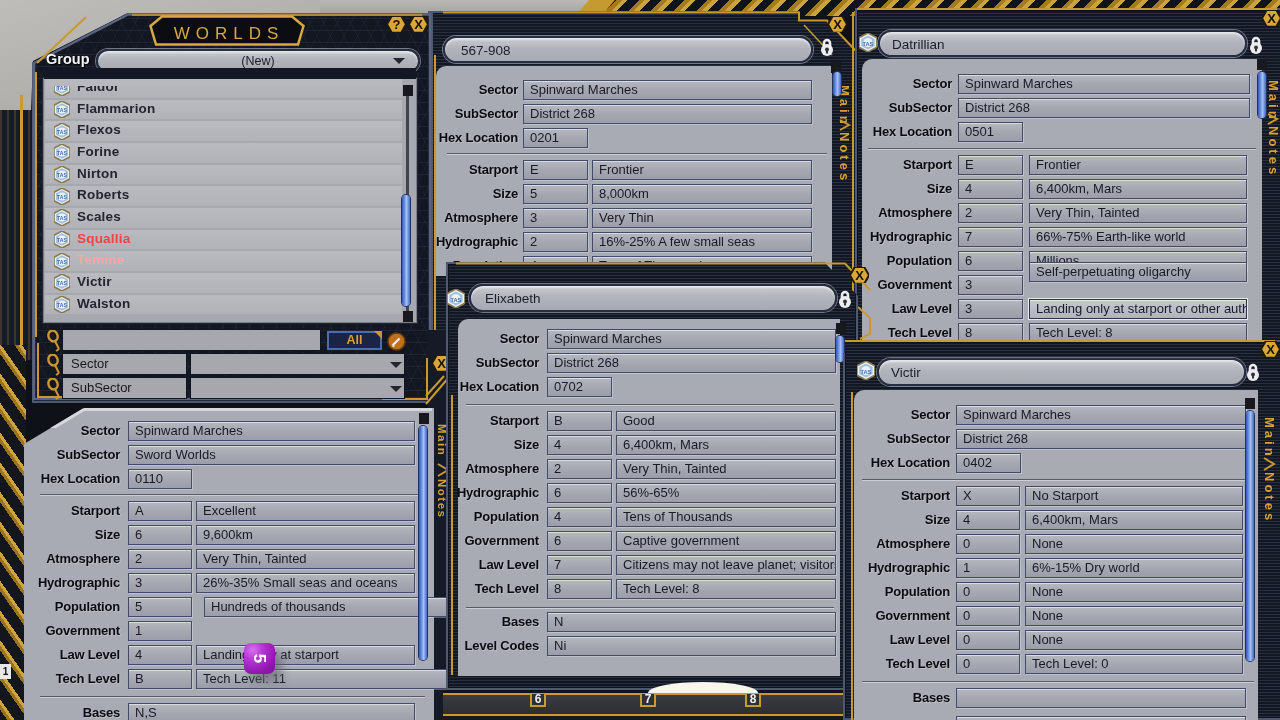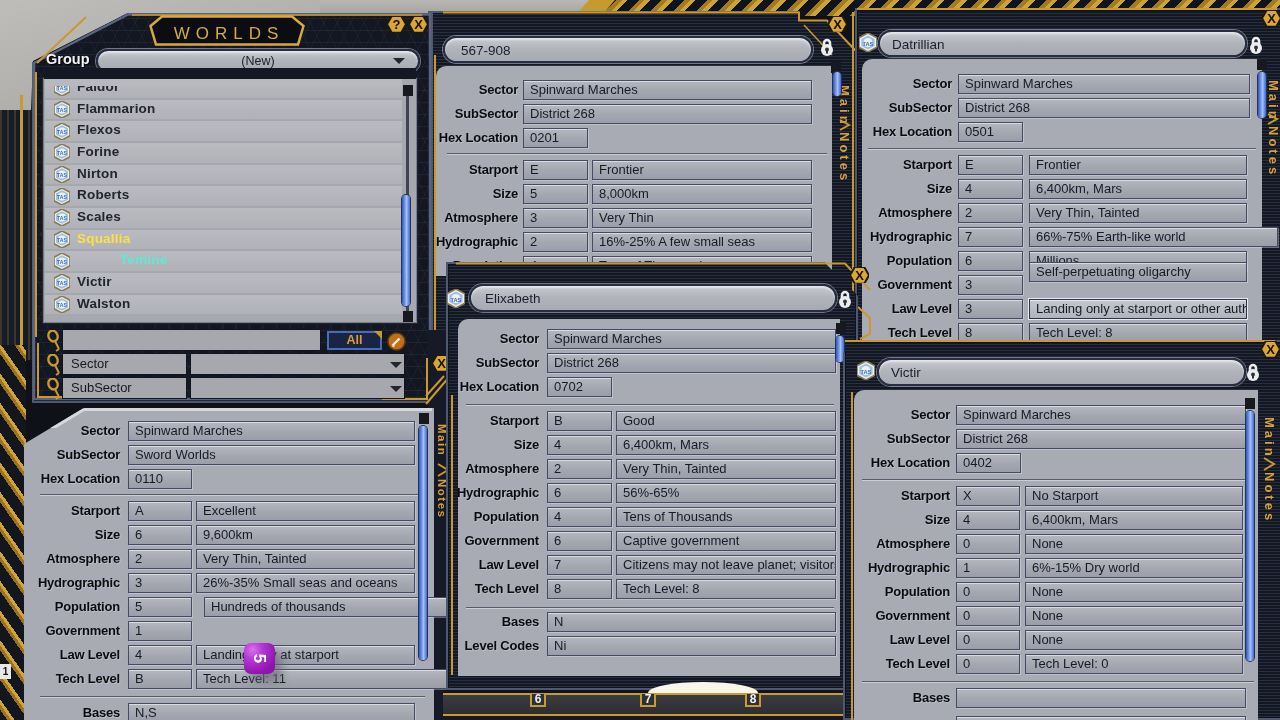--- a/index.html
+++ b/index.html
@@ -135,21 +135,21 @@
 <div class="f" style="left:958px;top:155px;width:65px;">E</div>
 <div class="f" style="left:1029px;top:155px;width:218px;">Frontier</div>
 <div class="lb" style="left:802px;top:179px;width:150px;">Size</div>
 <div class="f" style="left:958px;top:179px;width:65px;">4</div>
 <div class="f" style="left:1029px;top:179px;width:218px;">6,400km, Mars</div>
 <div class="lb" style="left:802px;top:203px;width:150px;">Atmosphere</div>
 <div class="f" style="left:958px;top:203px;width:65px;">2</div>
 <div class="f" style="left:1029px;top:203px;width:218px;">Very Thin, Tainted</div>
 <div class="lb" style="left:802px;top:227px;width:150px;">Hydrographic</div>
 <div class="f" style="left:958px;top:227px;width:65px;">7</div>
-<div class="f" style="left:1029px;top:227px;width:249px;">66%-75% Earth-like world</div>
+<div class="f" style="left:1029px;top:227px;width:218px;">66%-75% Earth-like world</div>
 <div class="lb" style="left:802px;top:251px;width:150px;">Population</div>
 <div class="f" style="left:958px;top:251px;width:65px;">6</div>
 <div class="f" style="left:1029px;top:251px;width:218px;">Millions</div>
 <div class="lb" style="left:802px;top:275px;width:150px;">Government</div>
 <div class="f" style="left:958px;top:275px;width:65px;">3</div>
 <div class="f" style="left:1029px;top:262px;width:218px;">Self-perpetuating oligarchy</div>
 <div class="lb" style="left:802px;top:299px;width:150px;">Law Level</div>
 <div class="f" style="left:958px;top:299px;width:65px;">3</div>
 <div class="f focus" style="left:1029px;top:299px;width:218px;">Landing only at starport or other autho</div>
 <div class="lb" style="left:802px;top:323px;width:150px;">Tech Level</div>
@@ -242,29 +242,29 @@
       <text x="7.989999999999999" y="11.22" text-anchor="middle" font-family="Liberation Sans" font-size="5.1" font-weight="bold" fill="#3e6cb0">TAS</text>
     </svg>
 <div class="abs" style="left:77px;top:208.8px;font-size:13.5px;font-weight:bold;color:#23262e;letter-spacing:.2px;">Scales</div>
 <div class="abs" style="left:45px;top:229.7px;width:357px;height:19.5px;background:linear-gradient(180deg,#b9bbc1,#b0b2b8);"></div>
 <svg class="abs" style="left:54px;top:230.99px" width="15.979999999999999" height="17">
       <polygon points="7.989999999999999,0 15.979999999999999,4.25 15.979999999999999,12.75 7.989999999999999,17 0,12.75 0,4.25" fill="#eef0f2" stroke="#8a7a50" stroke-width="1.6"></polygon>
       <polygon points="7.989999999999999,2.21 13.9026,5.355 13.9026,11.645 7.989999999999999,14.79 2.0774,11.645 2.0774,5.355" fill="#9cc0e0"></polygon>
       <circle cx="7.989999999999999" cy="8.5" r="4.08" fill="#edf1f5"></circle>
       <text x="7.989999999999999" y="11.22" text-anchor="middle" font-family="Liberation Sans" font-size="5.1" font-weight="bold" fill="#3e6cb0">TAS</text>
     </svg>
-<div class="abs" style="left:77px;top:230.5px;font-size:13.5px;font-weight:bold;color:#fde047;letter-spacing:.2px;">Squallia</div>
+<div class="abs" style="left:77px;top:230.5px;font-size:13.5px;font-weight:bold;color:#ef4444;letter-spacing:.2px;">Squallia</div>
 <div class="abs" style="left:45px;top:251.4px;width:357px;height:19.5px;background:linear-gradient(180deg,#b9bbc1,#b0b2b8);"></div>
 <svg class="abs" style="left:54px;top:252.66000000000003px" width="15.979999999999999" height="17">
       <polygon points="7.989999999999999,0 15.979999999999999,4.25 15.979999999999999,12.75 7.989999999999999,17 0,12.75 0,4.25" fill="#eef0f2" stroke="#8a7a50" stroke-width="1.6"></polygon>
       <polygon points="7.989999999999999,2.21 13.9026,5.355 13.9026,11.645 7.989999999999999,14.79 2.0774,11.645 2.0774,5.355" fill="#9cc0e0"></polygon>
       <circle cx="7.989999999999999" cy="8.5" r="4.08" fill="#edf1f5"></circle>
       <text x="7.989999999999999" y="11.22" text-anchor="middle" font-family="Liberation Sans" font-size="5.1" font-weight="bold" fill="#3e6cb0">TAS</text>
     </svg>
-<div class="abs" style="left:77px;top:252.2px;font-size:13.5px;font-weight:bold;color:#5eead4;letter-spacing:.2px;margin-left:43px;">Temine</div>
+<div class="abs" style="left:77px;top:252.2px;font-size:13.5px;font-weight:bold;color:#fca5a5;letter-spacing:.2px;">Temine</div>
 <div class="abs" style="left:45px;top:273.0px;width:357px;height:19.5px;background:linear-gradient(180deg,#b9bbc1,#b0b2b8);"></div>
 <svg class="abs" style="left:54px;top:274.33000000000004px" width="15.979999999999999" height="17">
       <polygon points="7.989999999999999,0 15.979999999999999,4.25 15.979999999999999,12.75 7.989999999999999,17 0,12.75 0,4.25" fill="#eef0f2" stroke="#8a7a50" stroke-width="1.6"></polygon>
       <polygon points="7.989999999999999,2.21 13.9026,5.355 13.9026,11.645 7.989999999999999,14.79 2.0774,11.645 2.0774,5.355" fill="#9cc0e0"></polygon>
       <circle cx="7.989999999999999" cy="8.5" r="4.08" fill="#edf1f5"></circle>
       <text x="7.989999999999999" y="11.22" text-anchor="middle" font-family="Liberation Sans" font-size="5.1" font-weight="bold" fill="#3e6cb0">TAS</text>
     </svg>
 <div class="abs" style="left:77px;top:273.8px;font-size:13.5px;font-weight:bold;color:#23262e;letter-spacing:.2px;">Victir</div>
 <div class="abs" style="left:45px;top:294.7px;width:357px;height:19.5px;background:linear-gradient(180deg,#b9bbc1,#b0b2b8);"></div>
 <svg class="abs" style="left:54px;top:296.0px" width="15.979999999999999" height="17">

